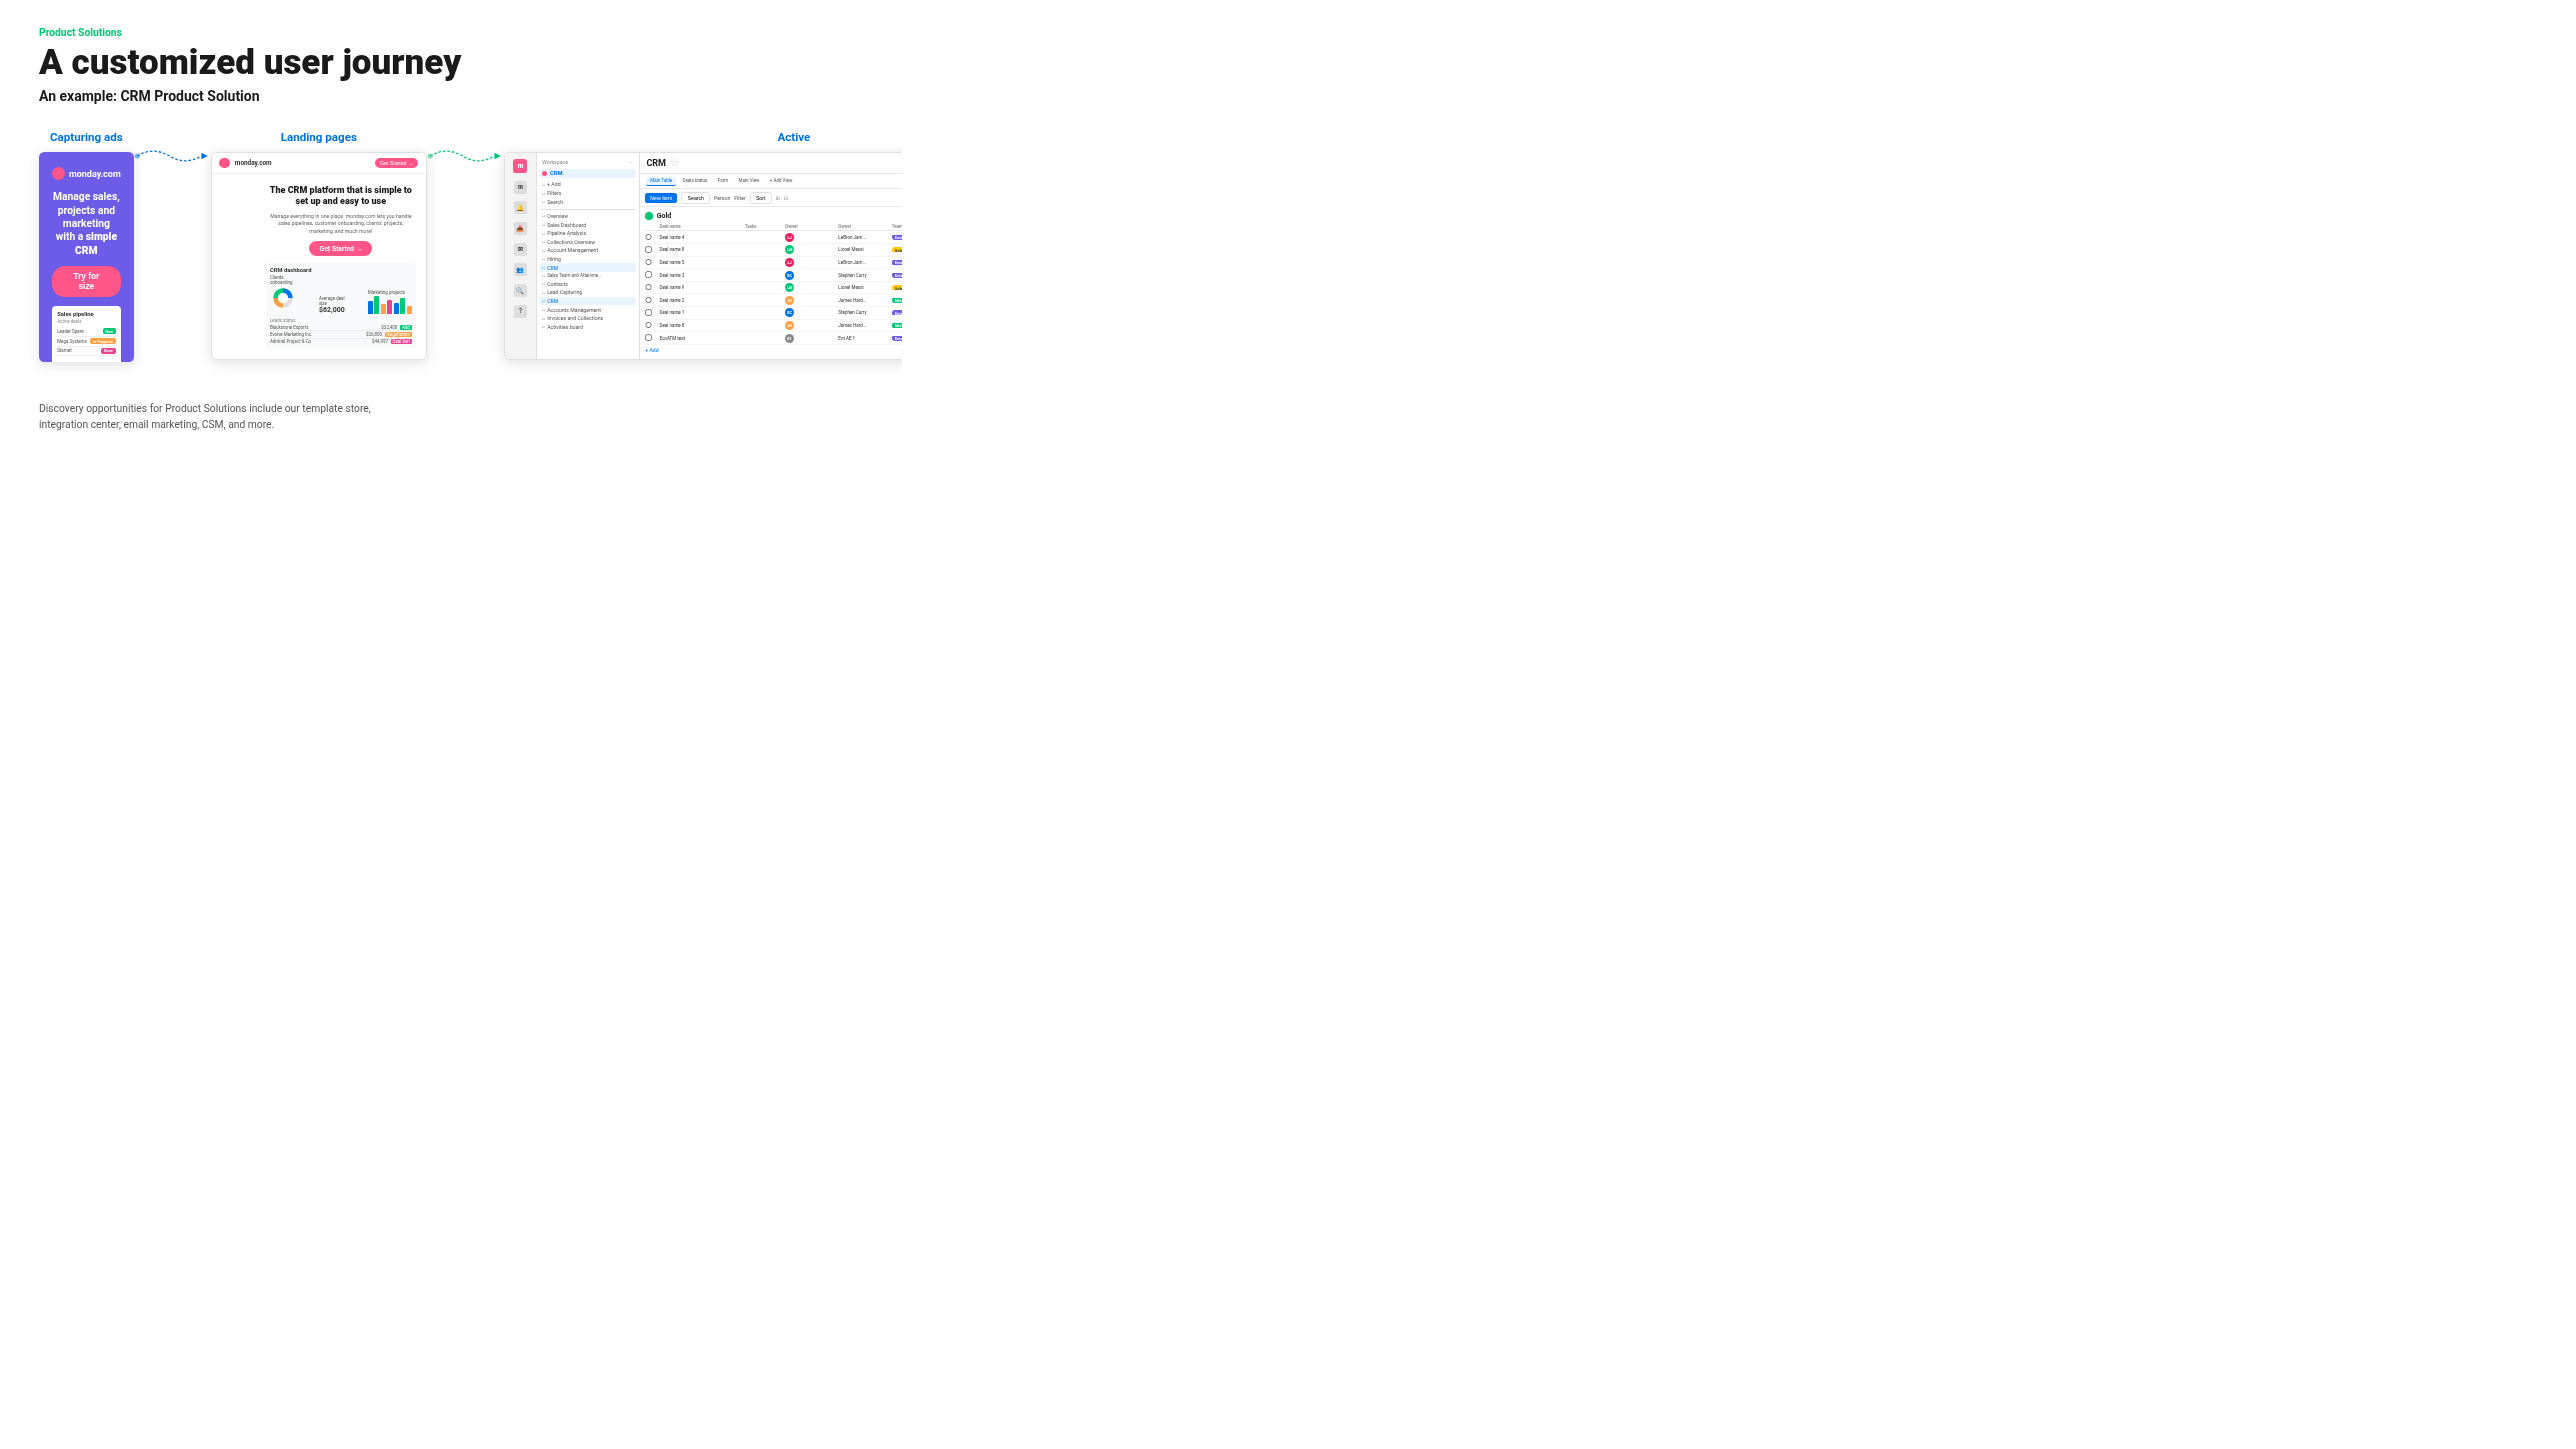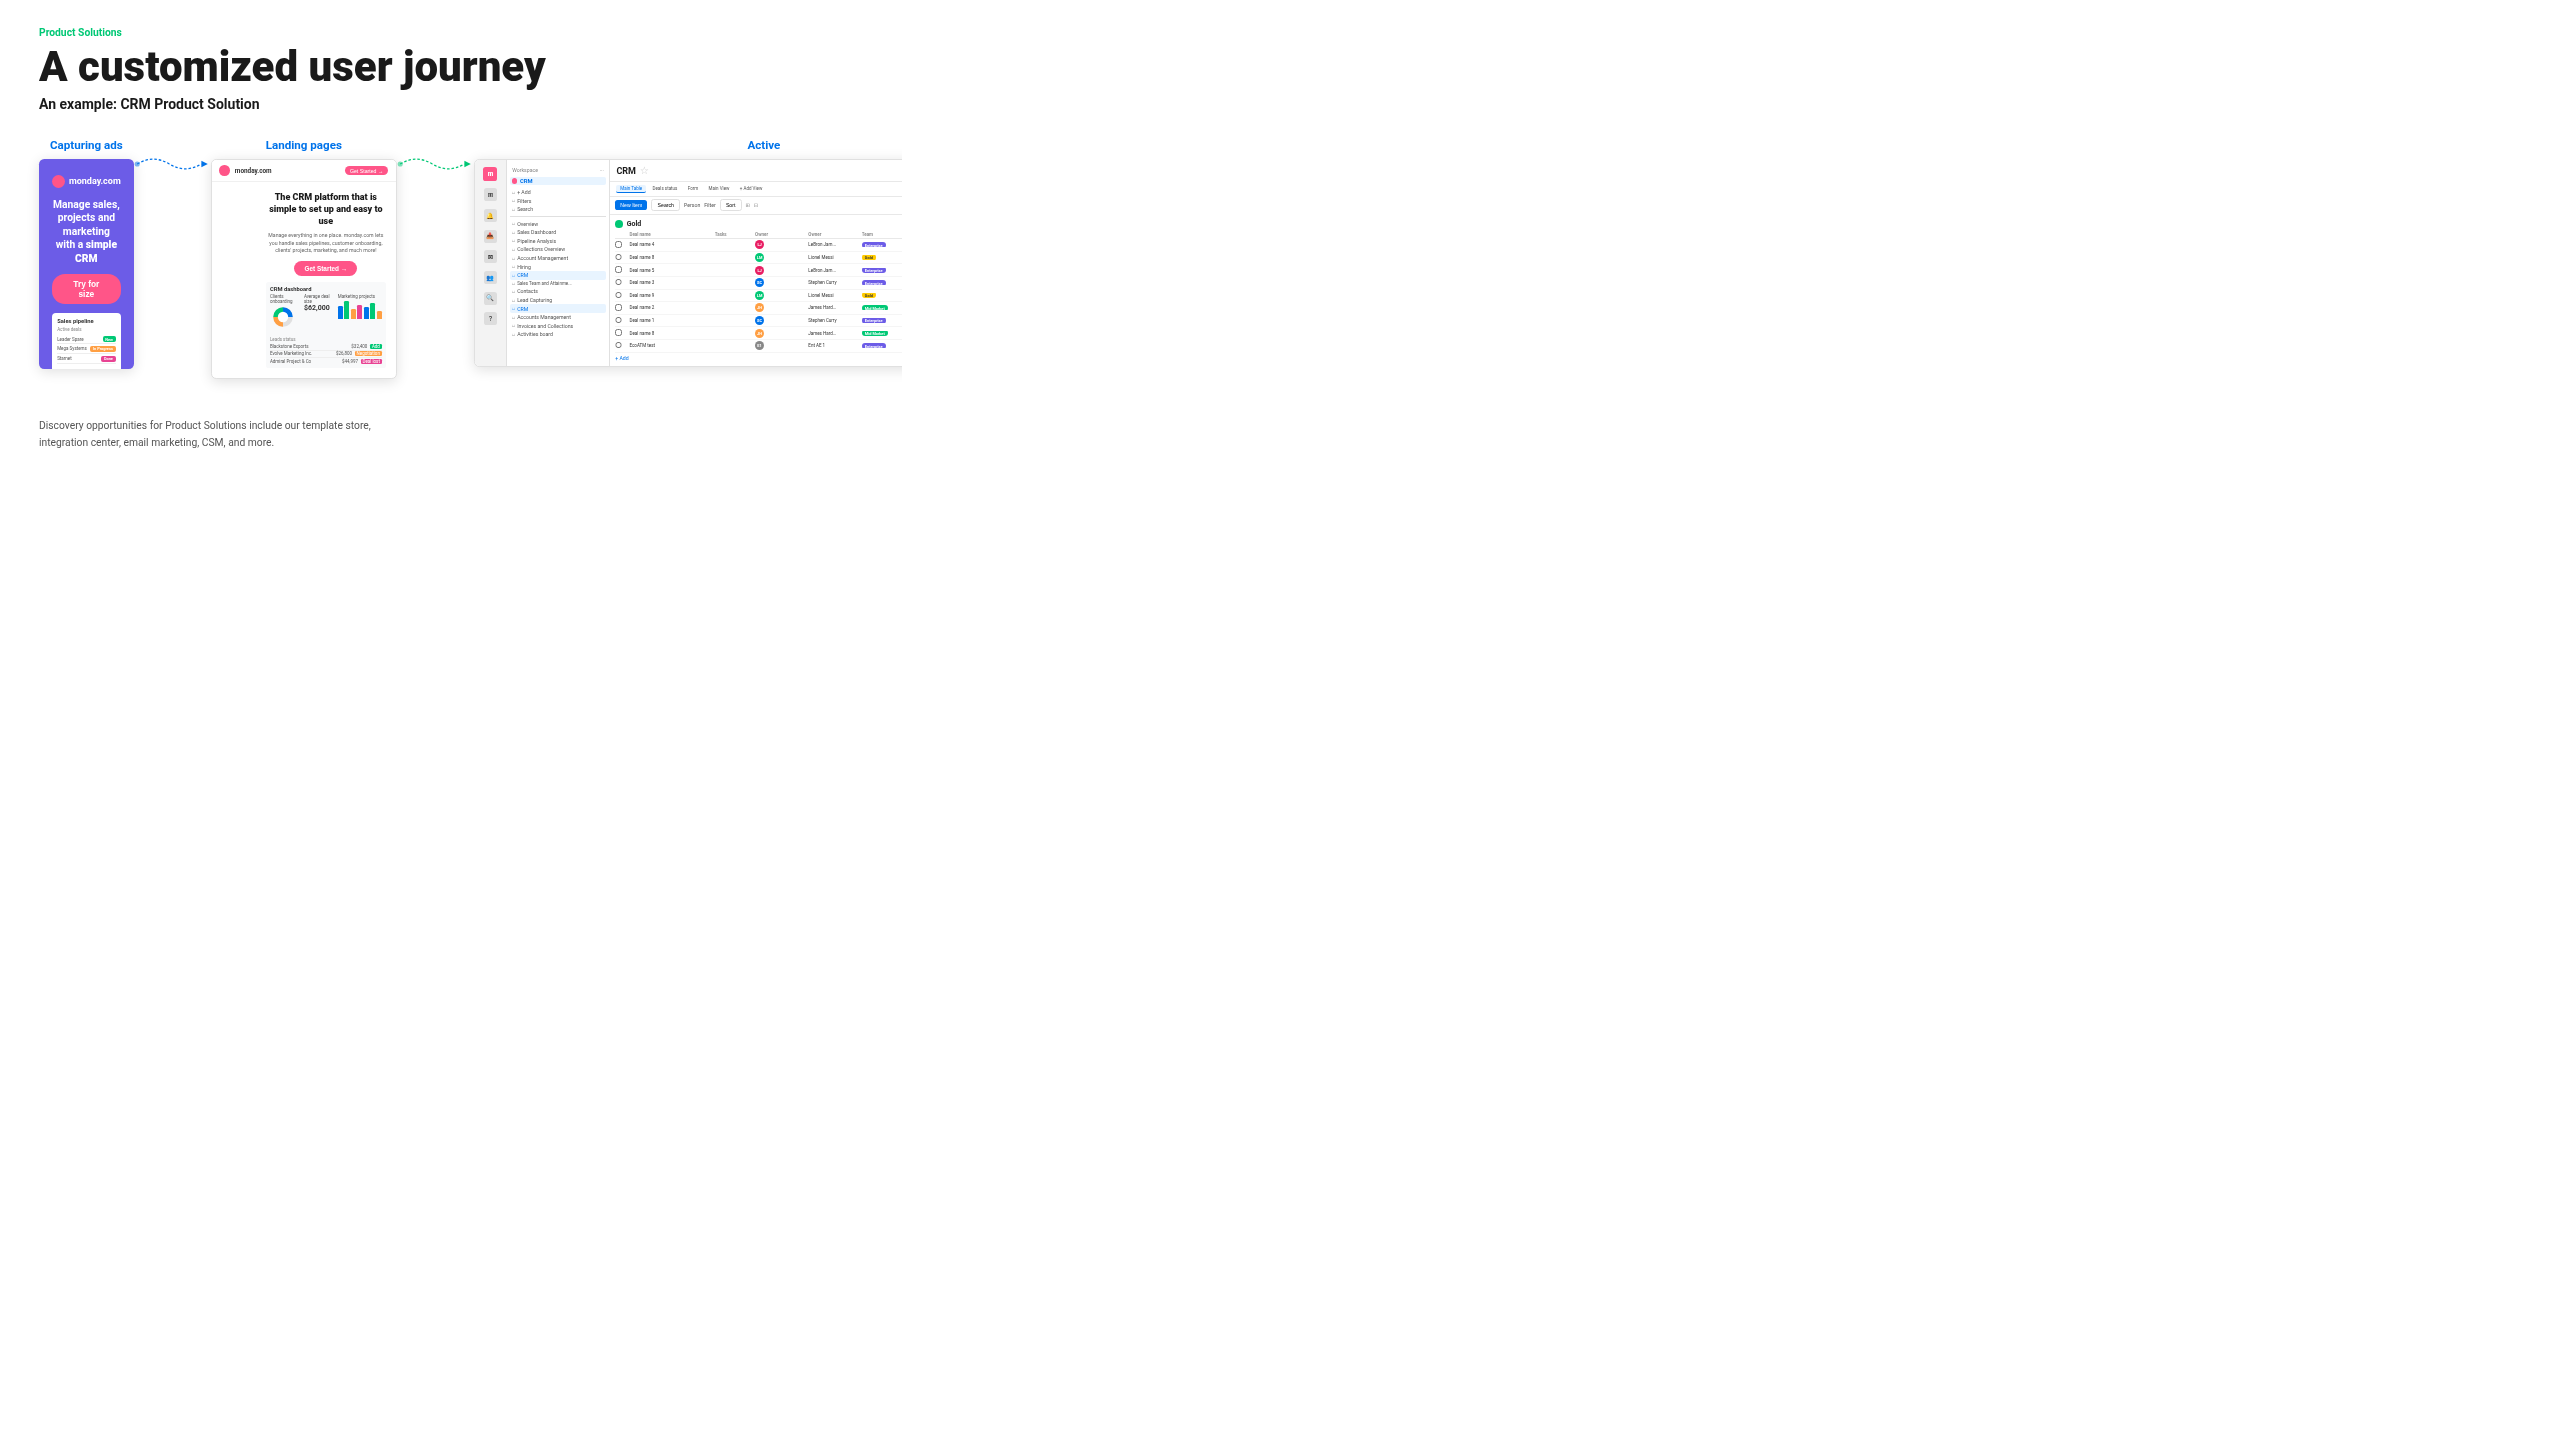--- a/index.html
+++ b/index.html
@@ -12,21 +12,21 @@
     }
 
     
     .product-solutions-label {
       color: #00c875;
       font-weight: 700;
       font-size: 10.3px;
       margin-bottom: 5.2px;
     }
     .main-title {
-      font-size: 42px;
+      font-size: 35px;
       font-weight: 900;
       color: #1a1a1a;
       margin-bottom: 5.2px;
       line-height: 1.1;
     }
     .sub-title {
       font-size: 14px;
       font-weight: 700;
       color: #1a1a1a;
       margin-bottom: 26px;
@@ -483,21 +483,21 @@
         <div class="landing-logo-circle"></div>
         <span class="landing-logo-text">monday.com</span>
         <button class="landing-cta-btn">Get Started →</button>
       </div>
       <div class="landing-body">
         <div class="landing-headline">The CRM platform that is simple to set up and easy to use</div>
         <div class="landing-desc">Manage everything in one place. monday.com lets you handle sales pipelines, customer onboarding, clients' projects, marketing, and much more!</div>
         <button class="landing-cta-main">Get Started →</button>
         <div class="landing-dashboard-preview">
           <div class="dash-title">CRM dashboard</div>
-          <div style="display:flex;gap:8px;margin-bottom:3.9px;">
+          <div style="display:flex;gap:23px;margin-bottom:3.9px;align-items:flex-end;">
             <div>
               <div class="dash-metric"><span>Clients onboarding</span></div>
               
               <svg width="26" height="26" viewBox="0 0 40 40">
                 <circle cx="20" cy="20" r="15" fill="#e0e0e0"></circle>
                 <path d="M20,20 L35,20 A15,15 0 0,0 20,5 Z" fill="#0073ea"></path>
                 <path d="M20,20 L20,5 A15,15 0 0,0 5,20 Z" fill="#00c875"></path>
                 <path d="M20,20 L5,20 A15,15 0 0,0 20,35 Z" fill="#ff9f43"></path>
                 <circle cx="20" cy="20" r="8" fill="white"></circle>
               </svg>

